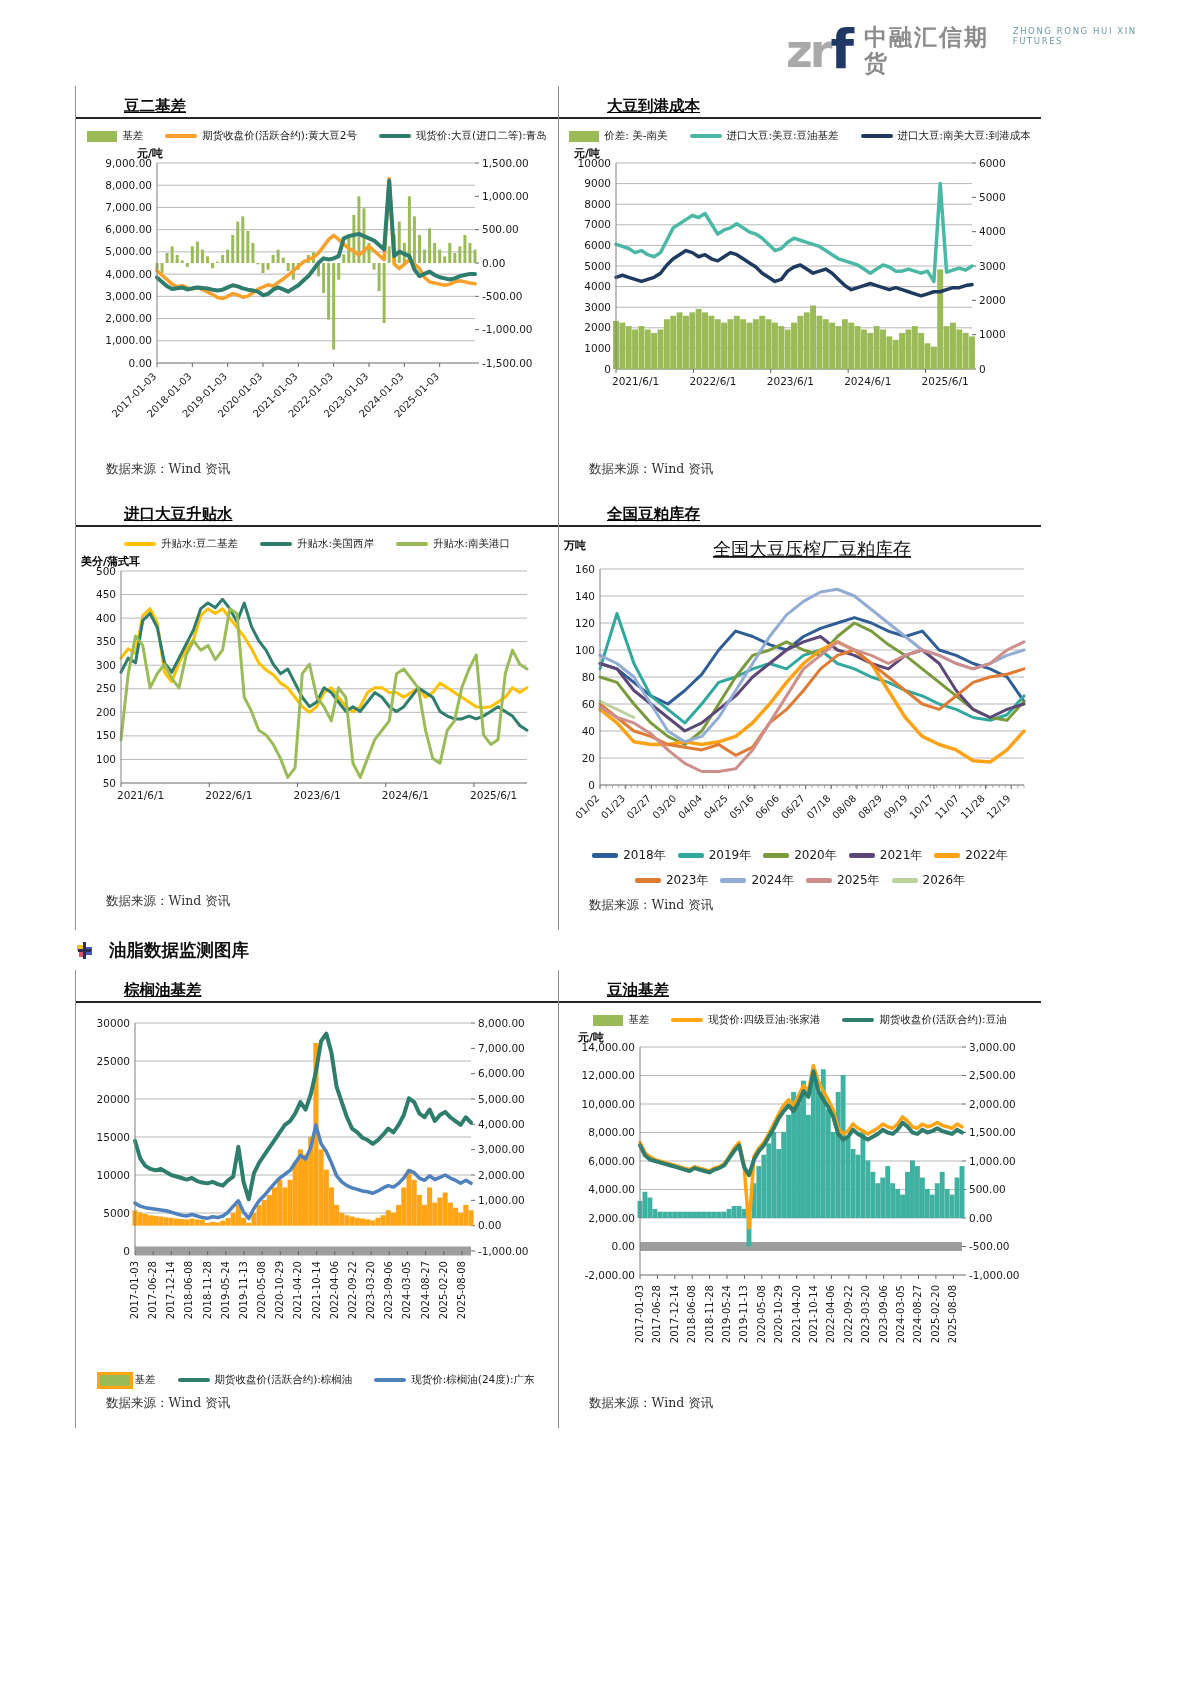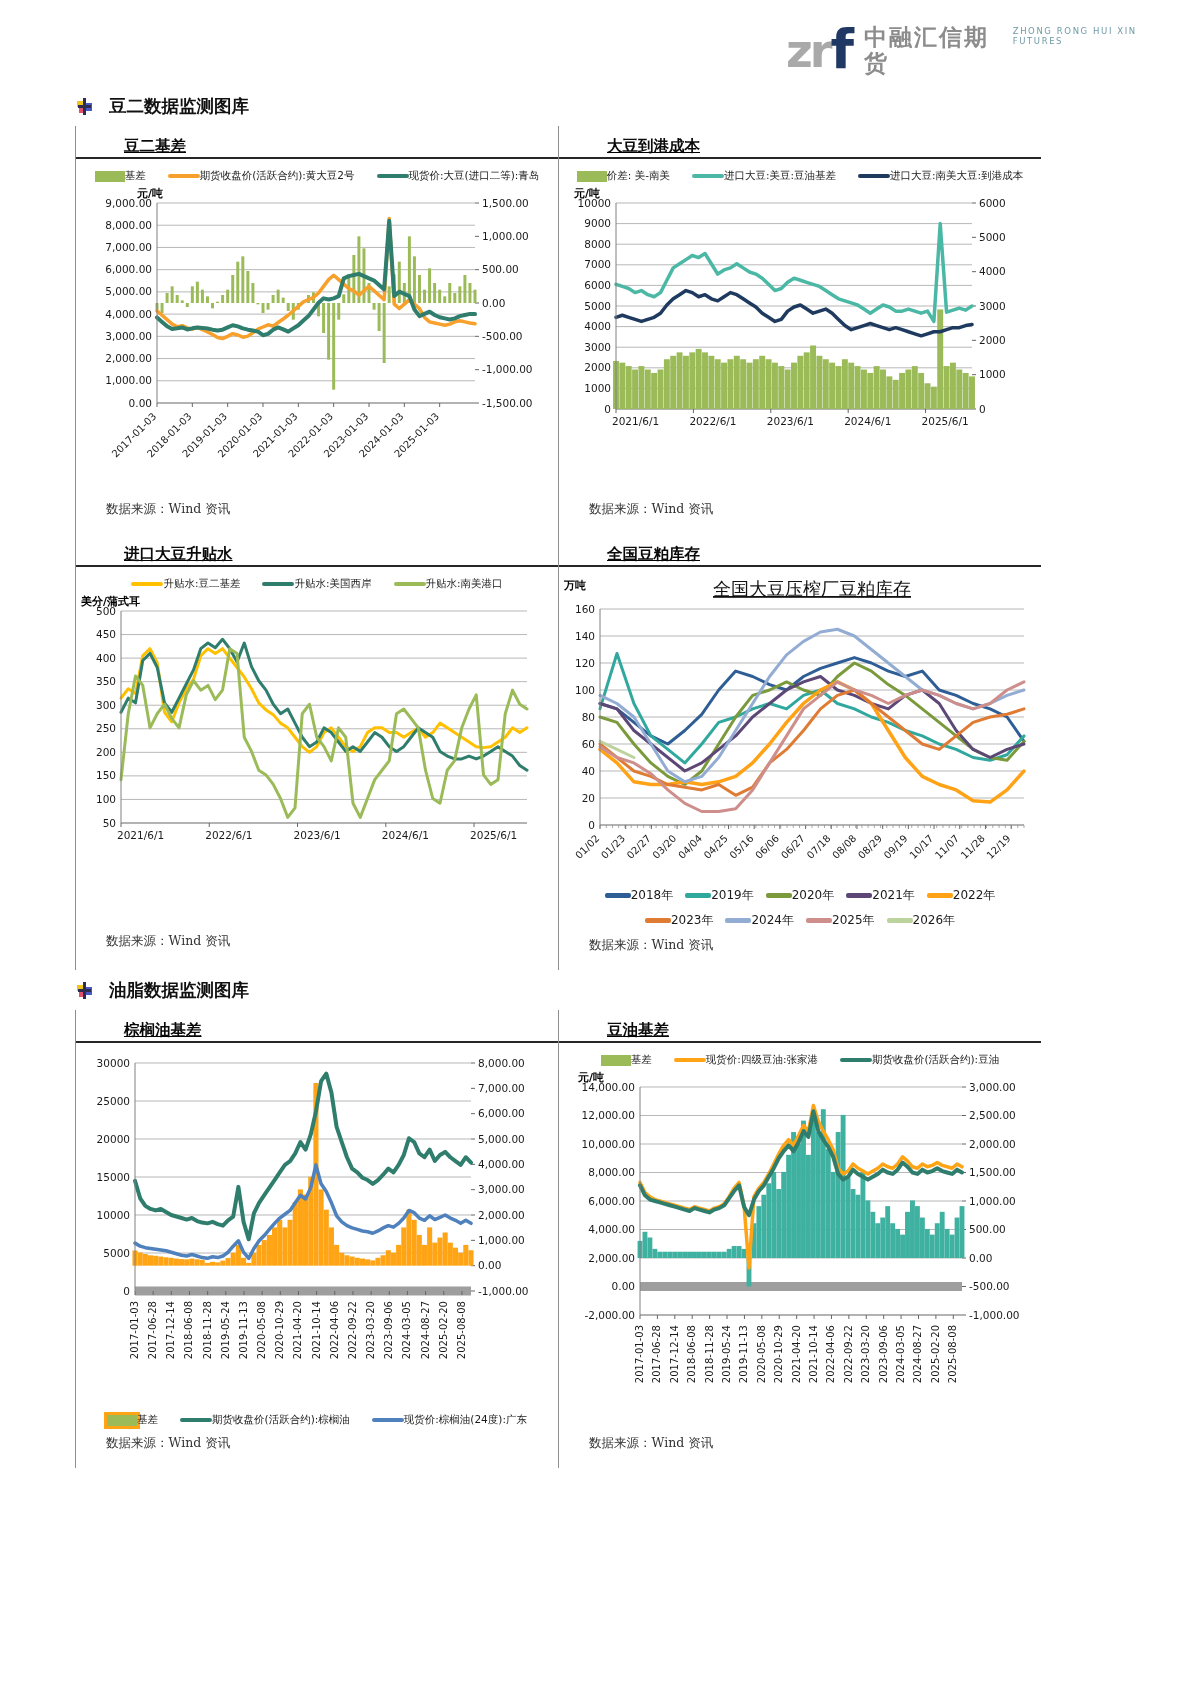--- a/index.html
+++ b/index.html
@@ -26,21 +26,21 @@
   .sq-b{left:8px;top:5px;width:7px;height:8px;background:#4758C8;}
   .bar-v{left:6px;top:0;width:3px;height:17px;background:#2D2D50;}
   .bar-h{left:1px;top:7px;width:13px;height:3px;background:#2D2D50;}
 
   .grid{display:grid;grid-template-columns:483px 483px;}
   .chart-cell{border-left:1px solid #8f8f8f;}
   .chart-title-row{border-bottom:2px solid #262626;padding:10px 0 0 48px;text-decoration:underline;}
   .chart-title{font-size:15.5px;font-weight:bold;font-family:"DejaVu Serif","Liberation Serif",serif;color:#0a0a0a;}
   .legend{display:flex;justify-content:center;align-items:center;flex-wrap:wrap;gap:6px 22px;font-size:10.5px;margin:10px 4px 0;color:#1a1a1a;}
   .legend.small{font-size:12px;gap:8px 12px;width:452px;margin-left:auto;margin-right:auto;}
-  .lg-item{display:inline-flex;align-items:center;white-space:nowrap;text-align:center;}
+  .lg-item{display:inline-flex;align-items:center;gap:5px;white-space:nowrap;text-align:center;}
   .sw{display:inline-block;flex:0 0 auto;}
   .sw.bar{width:30px;height:11px;}
   .sw.line{width:32px;height:4.5px;border-radius:2px;}
   .legend.small .sw.line{width:26px;}
   .sw.hl{outline:3px solid #FFA414;}
   svg.plot{display:block;margin:2px auto 0;}
   .caption{font-family:"DejaVu Serif","Liberation Serif",serif;font-size:12.5px;color:#333;margin:8px 0 16px 30px;}
   .caption.mt{margin-top:28px;}
 
   .footer{position:absolute;top:1612px;left:0;width:100%;text-align:center;font-family:"DejaVu Serif","Liberation Serif",serif;font-size:15px;color:#a16207;letter-spacing:4px;}
@@ -56,30 +56,20 @@
         <span class="logo-f">f</span>
     </div>
     <div class="brand">
       <div class="brand-cn">中融汇信期货</div>
       <div class="brand-en">ZHONG RONG HUI XIN FUTURES</div>
     </div>
   </div>
 
   <div class="content">
 
-    <div class="section-head">
-      <span class="sec-icon">
-          <i class="sq-y"></i>
-          <i class="sq-r"></i>
-          <i class="sq-b"></i>
-          <i class="bar-v"></i>
-          <i class="bar-h"></i>
-        </span>
-      <span class="sec-title">豆二数据监测图库</span>
-    </div>
 
     <div class="grid">
       <div class="chart-cell">
         <div class="chart-title-row"><span class="chart-title">豆二基差</span></div>
         <div class="legend">
             <span class="lg-item">
               <span class="sw bar" style="background: rgb(155, 187, 89);"></span>
               <span>基差</span>
             </span>
             <span class="lg-item">

